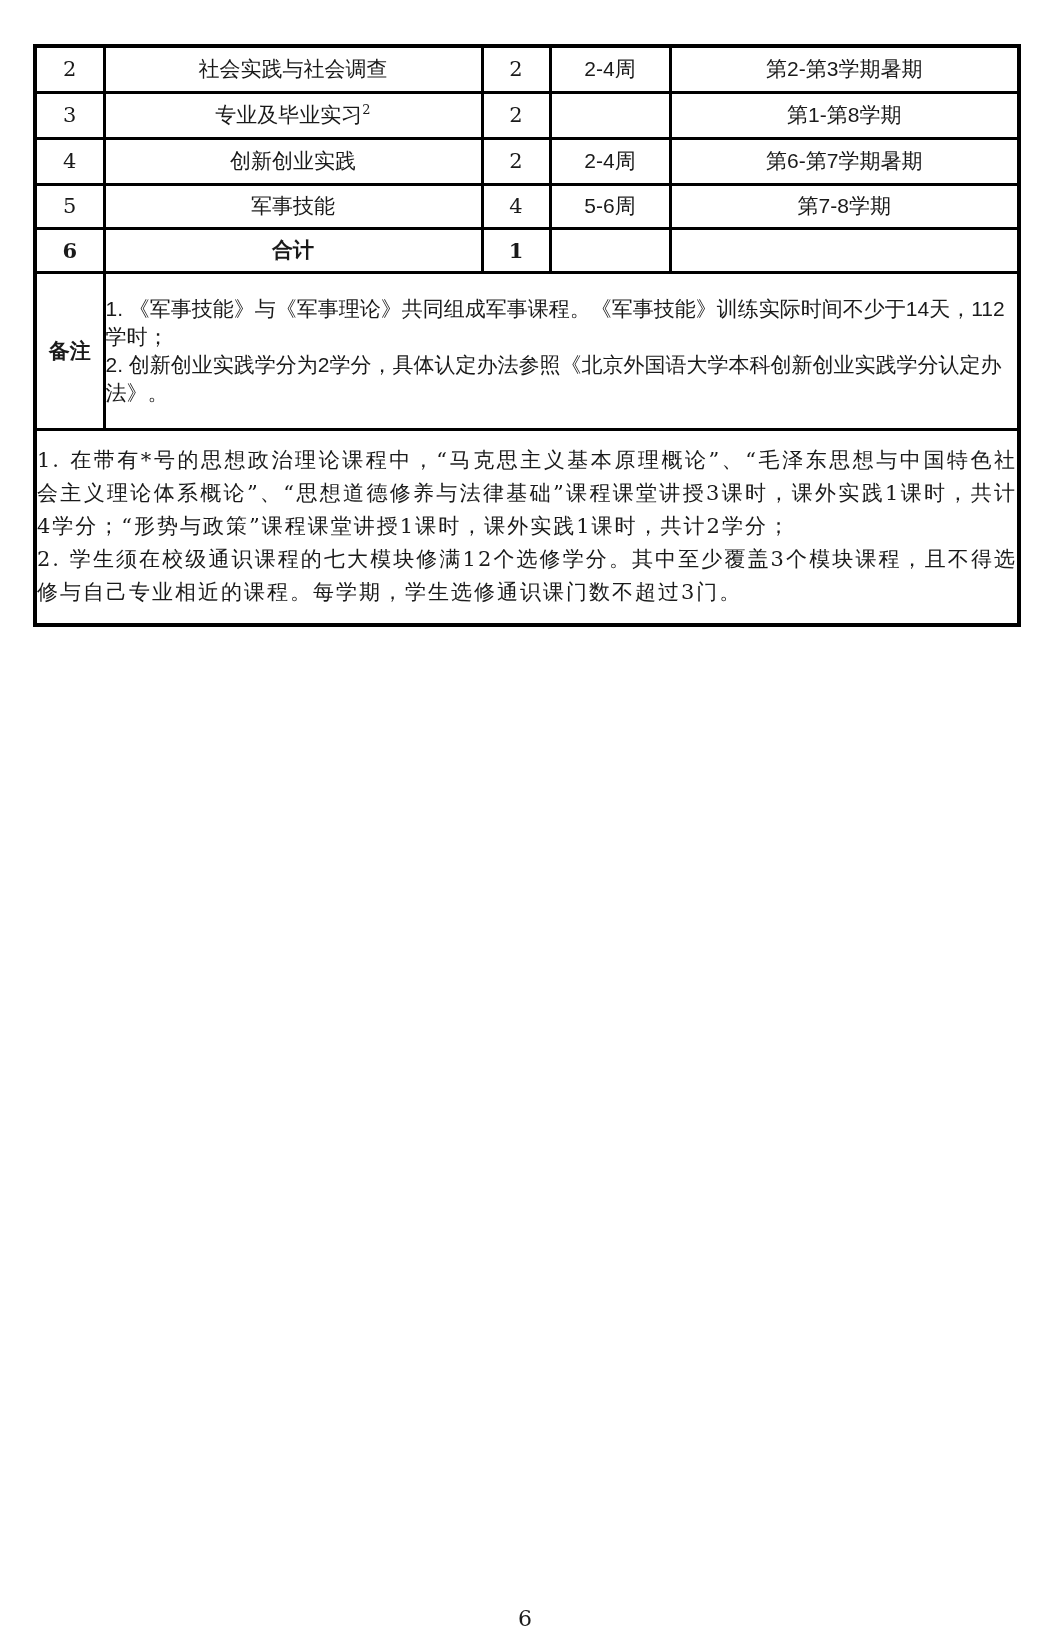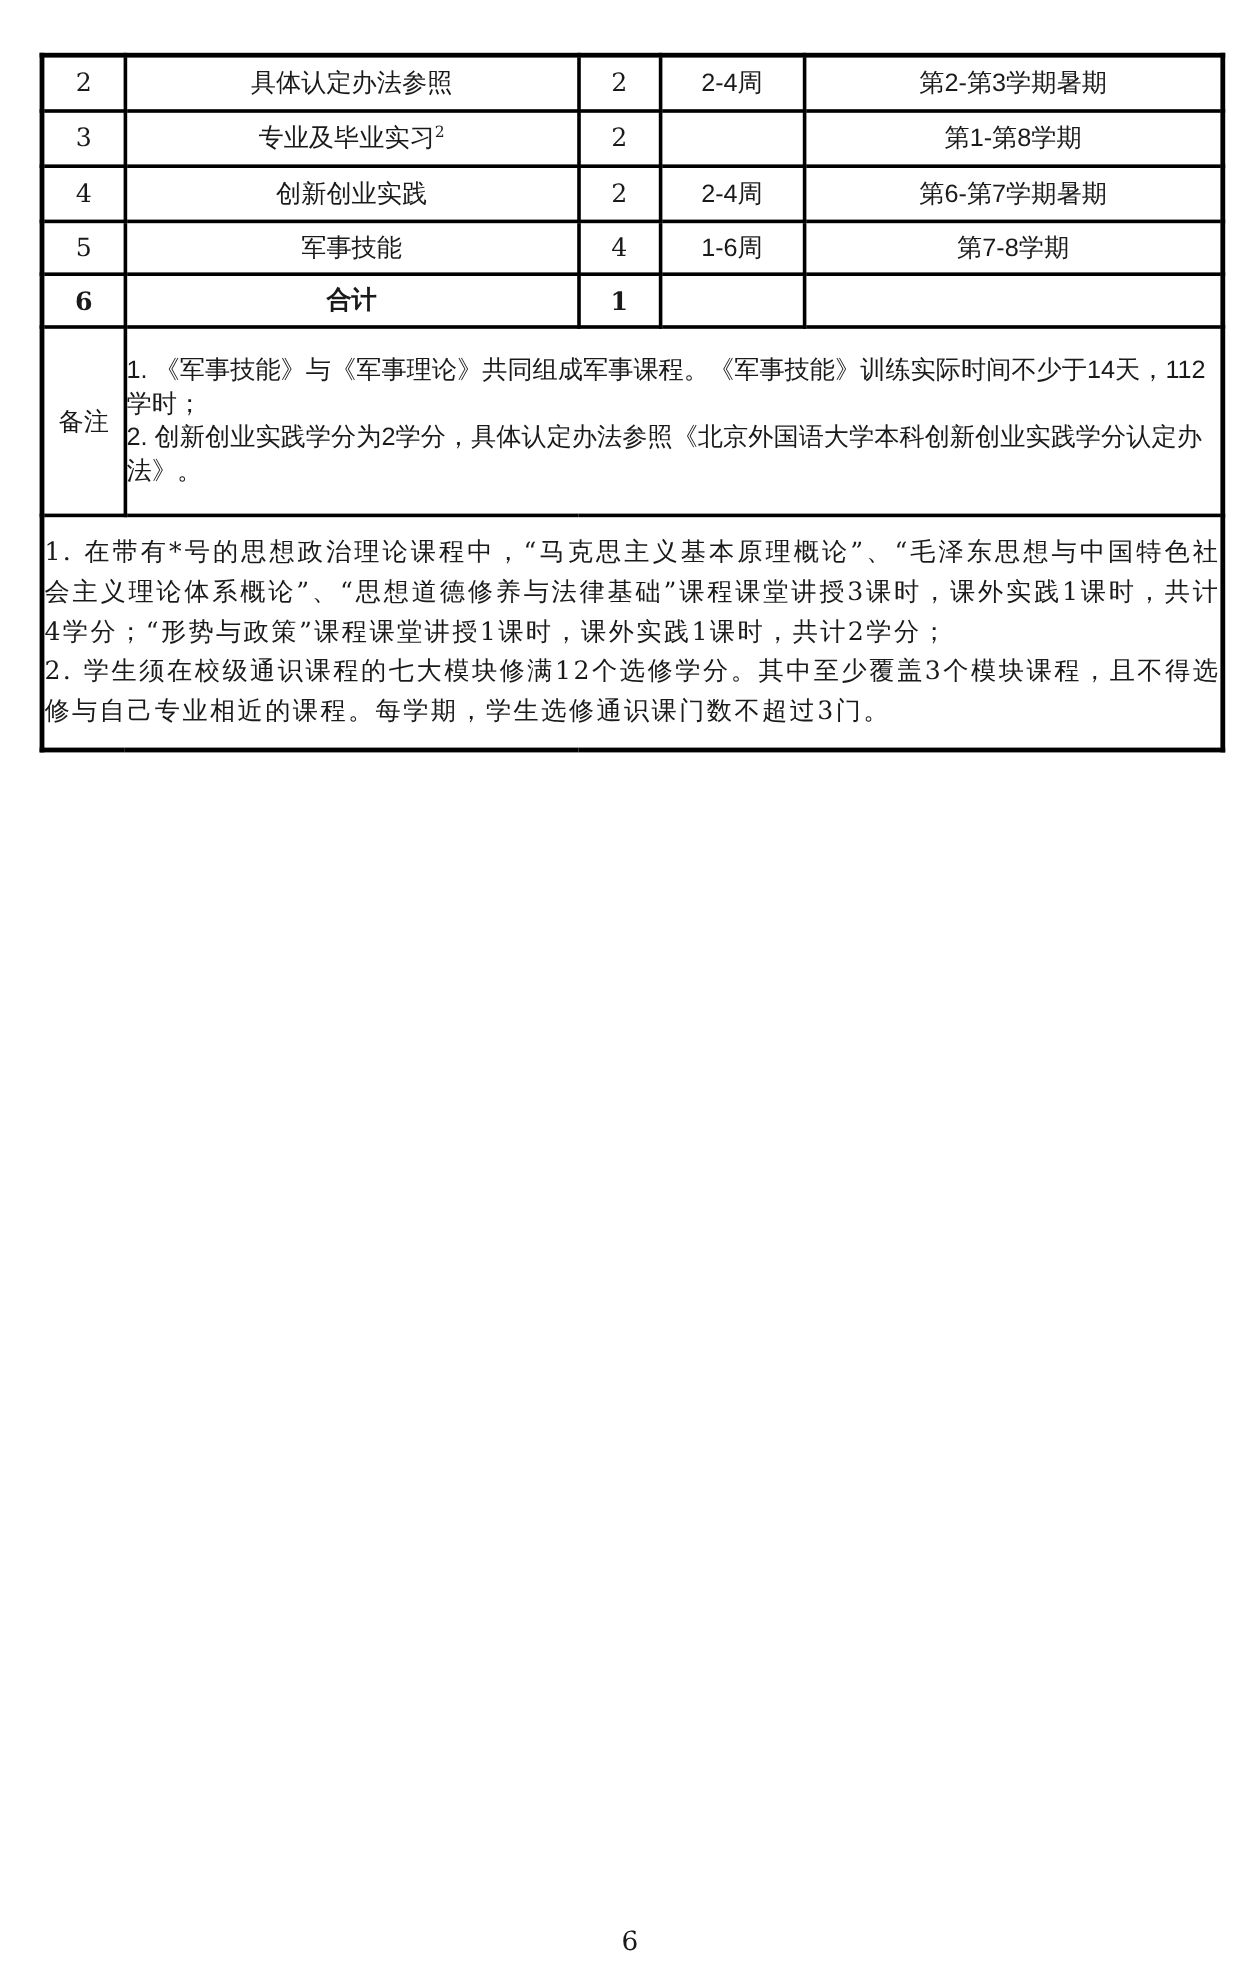--- a/index.html
+++ b/index.html
@@ -37,21 +37,21 @@
     color: #1a1a1a;
     overflow: hidden;
   }
   td.num-cell { font-family: "DejaVu Serif", serif; font-size: 20px; }
   tr.data-row { height: 46px; }
   tr.row-5 { height: 44px; }
   tr.total-row { height: 44px; }
   tr.total-row td { font-weight: bold; }
   tr.remarks-row { height: 157px; }
   td.remarks-label {
-    font-weight: normal;
+    font-weight: bold;
     font-size: 22px;
   }
   td.remarks-cell {
     text-align: left;
     vertical-align: middle;
     padding: 6px 8px 6px 6px;
   }
   .remarks-para {
     font-size: 21px;
     line-height: 28px;
@@ -96,21 +96,21 @@
     <colgroup>
       <col style="width:69px">
       <col style="width:378px">
       <col style="width:68px">
       <col style="width:120px">
       <col style="width:349px">
     </colgroup>
     <tbody>
       <tr class="data-row">
         <td class="num-cell">2</td>
-        <td>具体认定办法参照</td>
+        <td>社会实践与社会调查</td>
         <td class="num-cell">2</td>
         <td>2-4周</td>
         <td>第2-第3学期暑期</td>
       </tr>
       <tr class="data-row">
         <td class="num-cell">3</td>
         <td><span>专业及毕业实习</span><sup class="course-sup">2</sup></td>
         <td class="num-cell">2</td>
         <td></td>
         <td>第1-第8学期</td>
@@ -119,21 +119,21 @@
         <td class="num-cell">4</td>
         <td>创新创业实践</td>
         <td class="num-cell">2</td>
         <td>2-4周</td>
         <td>第6-第7学期暑期</td>
       </tr>
       <tr class="data-row row-5">
         <td class="num-cell">5</td>
         <td>军事技能</td>
         <td class="num-cell">4</td>
-        <td>1-6周</td>
+        <td>5-6周</td>
         <td>第7-8学期</td>
       </tr>
       <tr class="total-row">
         <td class="num-cell">6</td>
         <td>合计</td>
         <td class="num-cell">1</td>
         <td></td>
         <td></td>
       </tr>
       <tr class="remarks-row">

